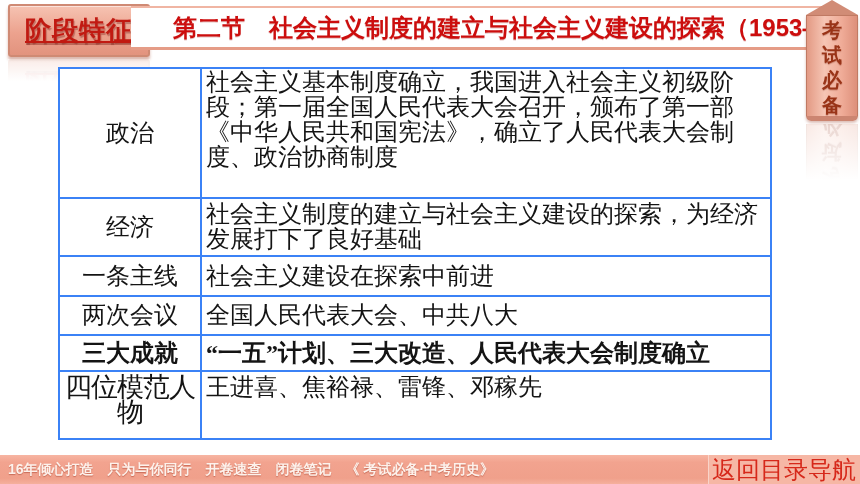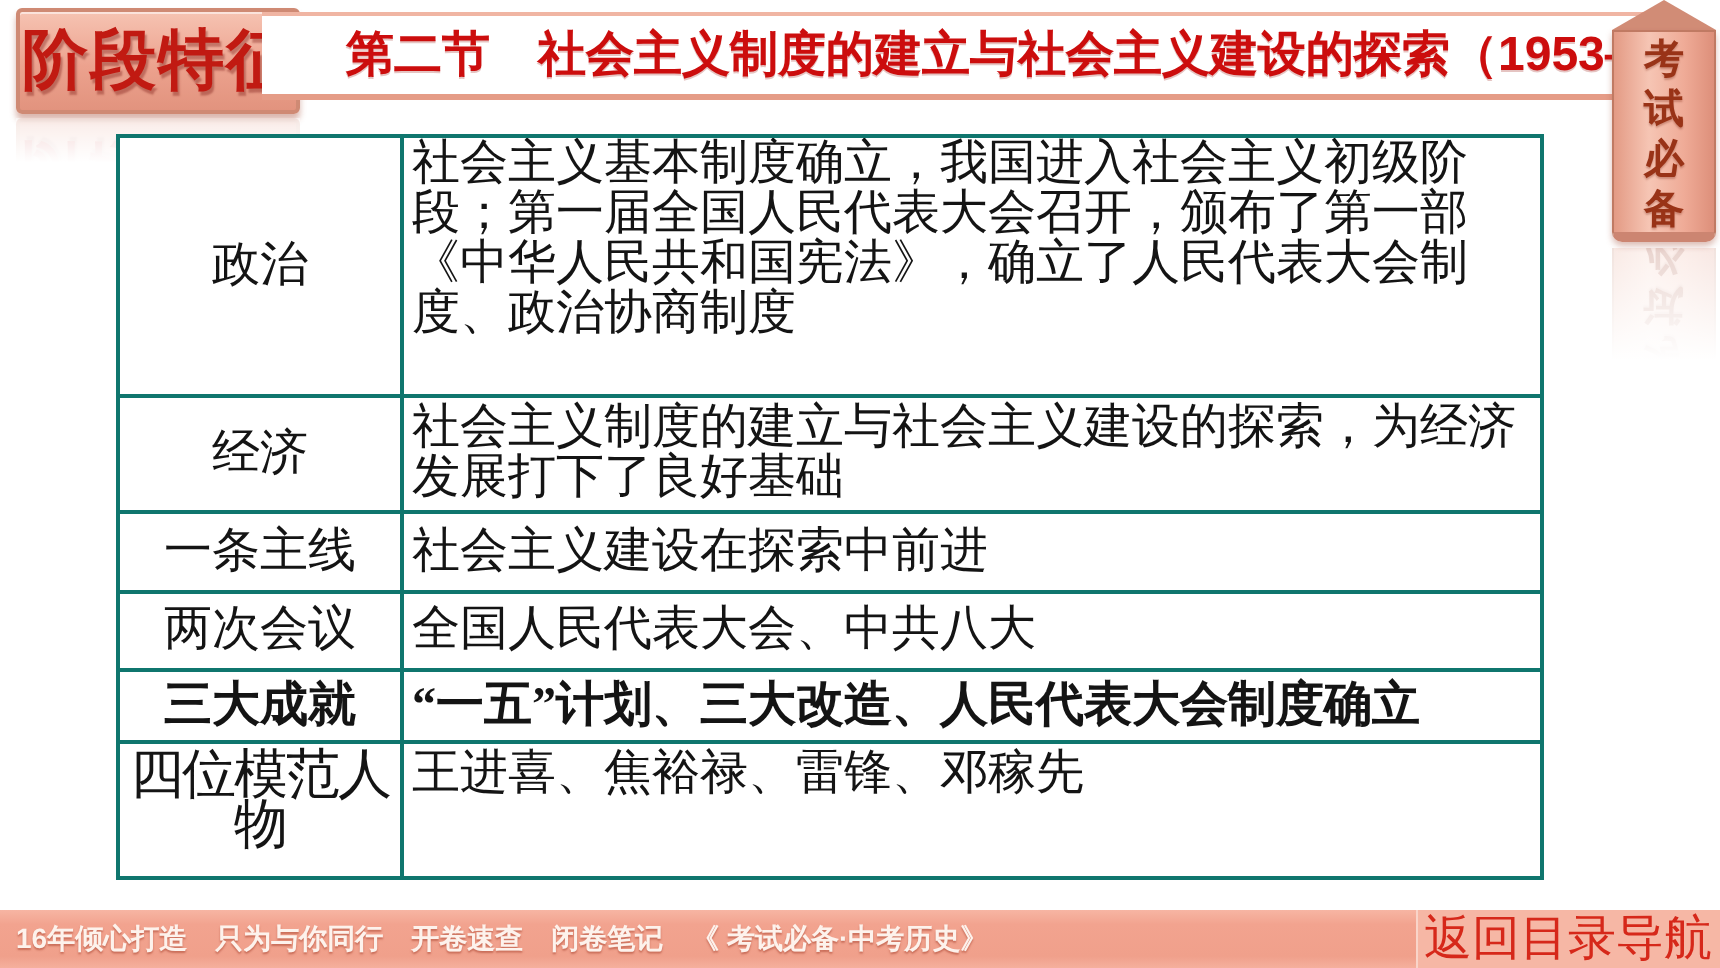--- a/index.html
+++ b/index.html
@@ -8,23 +8,24 @@
     background:#ffffff; font-family:"Liberation Sans", sans-serif;
   }
 
   
   .badge {
     position:absolute; left:8px; top:4px; width:142px; height:53px;
     background:linear-gradient(180deg,#f6c3b2 0%,#eda globally,#eca28e 55%,#e2937e 100%);
     background:linear-gradient(180deg,#f6c3b2 0%,#eca28e 55%,#e2937e 100%);
     border:2px solid #cf8a74; box-sizing:border-box; border-radius:3px;
     box-shadow:inset 0 1px 0 rgba(255,255,255,.55), 0 3px 3px rgba(175,95,75,.45);
-    color:#c11a12; font-weight:bold; font-size:33px; line-height:48px;
+    color:#c11a12; font-weight:bold; font-size:26px; line-height:48px;
     text-align:center; letter-spacing:1px;
     text-shadow:1px 2px 1px rgba(110,10,5,.35);
+    text-decoration:underline;
   }
   .badge-refl-wrap {
     position:absolute; left:8px; top:59px; width:142px; height:26px;
     overflow:hidden; z-index:1;
   }
   .badge-refl-wrap .badge { left:0; top:0; transform:scaleY(-1); opacity:.32; box-shadow:none; }
   .fade-overlay {
     position:absolute; left:0; top:0; right:0; bottom:0;
     background:linear-gradient(180deg, rgba(255,255,255,.45) 0%, #ffffff 85%);
   }
@@ -63,21 +64,21 @@
     overflow:hidden; z-index:1;
   }
   .ribbon-refl-wrap .ribbon-body { position:absolute; top:-38px; transform:scaleY(-1); opacity:.38; box-shadow:none; }
 
   
   table.summary {
     position:absolute; left:58px; top:67px; width:712px; z-index:2;
     border-collapse:collapse; table-layout:fixed; background:#ffffff;
     font-family:"Liberation Serif","DejaVu Serif",serif; color:#141414;
   }
-  table.summary td { border:2px solid #0f766e; font-size:24px; line-height:25px; overflow:hidden; }
+  table.summary td { border:2px solid #3b82f6; font-size:24px; line-height:25px; overflow:hidden; }
   td.lbl { width:142px; text-align:center; vertical-align:middle; padding:0; font-size:23px; }
   td.val { padding:1px 4px; vertical-align:middle; text-align:left; }
   tr.r0 td { height:126px; } tr.r0 td.val { vertical-align:top; }
   tr.r1 td { height:54px; }
   tr.r2 td { height:36px; }
   tr.r3 td { height:35px; }
   tr.r4 td { height:32px;font-weight:bold; }
   tr.r5 td { height:33px; }
   tr.r6 td { height:62px; vertical-align:top; padding-top:3px; }
   tr.r6 td.lbl { letter-spacing:-1px; font-size:27px; }

